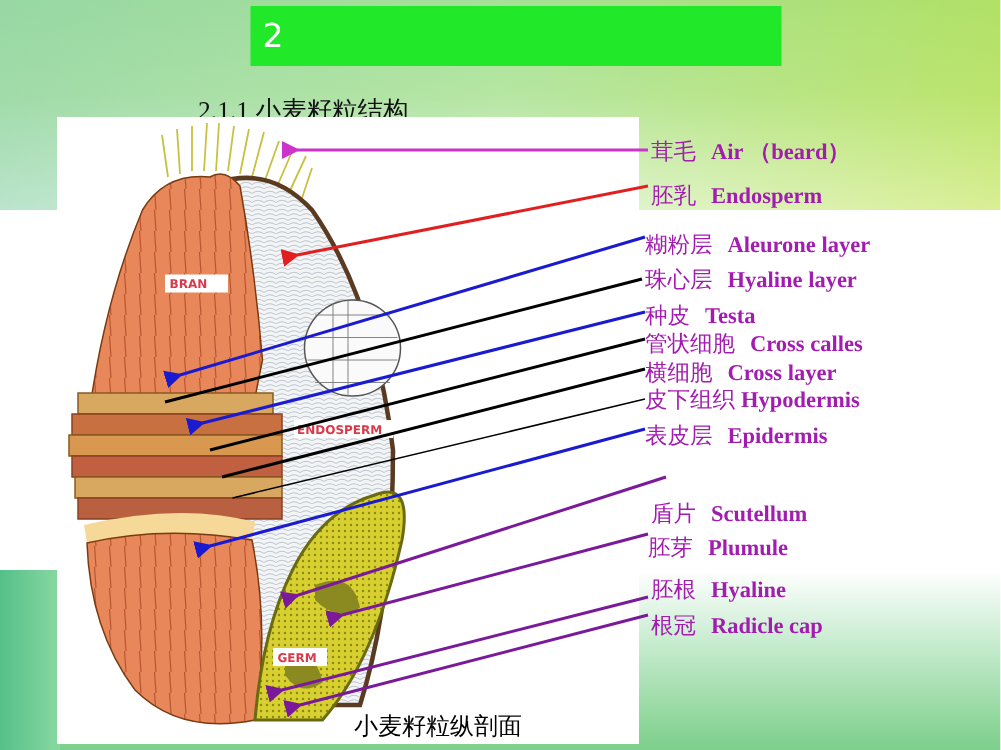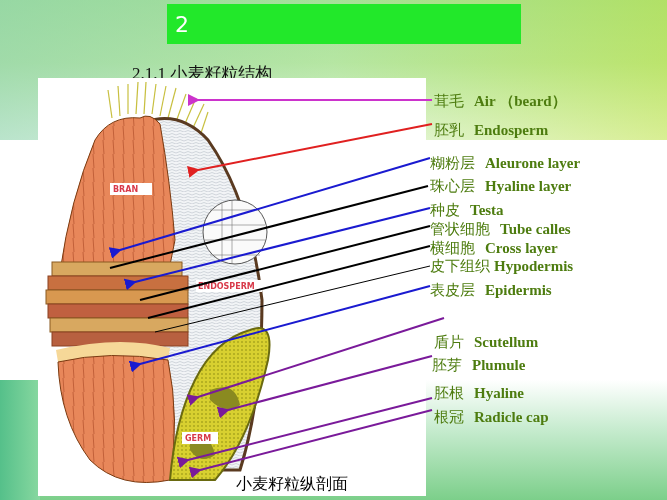--- a/index.html
+++ b/index.html
@@ -12,21 +12,21 @@
   .bg-bottom{position:absolute;left:0;top:380px;width:667px;height:120px;
     background:linear-gradient(180deg,rgba(255,255,255,0) 0%,#c8ecd0 40%,#7ccf8a 100%);}
   .bg-left{position:absolute;left:0;top:380px;width:40px;height:120px;
     background:linear-gradient(90deg,#55c08a,#88d8a0);}
   .title-bar{position:absolute;left:167px;top:4px;width:354px;height:40px;background:#22e82a;
     display:flex;align-items:center;color:#fff;font-size:22px;}
   .title-num{margin-left:8px;width:40px;}
   .subtitle{position:absolute;left:132px;top:62px;font-family:"Liberation Serif",serif;font-weight:normal;font-size:17px;color:#111;}
   .panel{position:absolute;left:38px;top:78px;width:388px;height:418px;background:#fff;}
   svg.diagram{position:absolute;left:0;top:0;}
-  .lbl{position:absolute;font-family:"Liberation Serif",serif;font-size:15px;color:#4d7c0f;white-space:nowrap;}
+  .lbl{position:absolute;font-family:"Liberation Serif",serif;font-size:15px;color:#a21caf;white-space:nowrap;}
   .lbl .en{font-weight:bold;margin-left:10px;}
   .caption{position:absolute;left:236px;top:474px;font-size:16px;color:#000;text-align:center;}
   .tag{font-family:"DejaVu Sans",sans-serif;font-weight:bold;font-size:8px;fill:#d83a4a;}
 </style>
 </head>
 <body>
 
 <div class="bg-top"></div>
 <div class="bg-top2"></div>
 <div class="bg-bottom"></div>
@@ -126,21 +126,21 @@
     <line x1="432" y1="398" x2="188" y2="460" stroke="#7a1a9a" marker-end="url(#ah)"></line>
     <line x1="432" y1="410" x2="200" y2="470" stroke="#7a1a9a" marker-end="url(#ah)"></line>
   </g>
 </svg>
 
 <div class="lbl" style="left:434px;top:92px"><span>茸毛</span><span class="en">Air （beard）</span></div>
 <div class="lbl" style="left:434px;top:121px"><span>胚乳</span><span class="en">Endosperm</span></div>
 <div class="lbl" style="left:430px;top:154px"><span>糊粉层</span><span class="en">Aleurone layer</span></div>
 <div class="lbl" style="left:430px;top:177px"><span>珠心层</span><span class="en">Hyaline layer</span></div>
 <div class="lbl" style="left:430px;top:201px"><span>种皮</span><span class="en">Testa</span></div>
-<div class="lbl" style="left:430px;top:220px"><span>管状细胞</span><span class="en">Tube calles</span></div>
+<div class="lbl" style="left:430px;top:220px"><span>管状细胞</span><span class="en">Cross calles</span></div>
 <div class="lbl" style="left:430px;top:239px"><span>横细胞</span><span class="en">Cross layer</span></div>
 <div class="lbl" style="left:430px;top:257px"><span>皮下组织</span><span class="en" style="margin-left:4px">Hypodermis</span></div>
 <div class="lbl" style="left:430px;top:281px"><span>表皮层</span><span class="en">Epidermis</span></div>
 <div class="lbl" style="left:434px;top:333px"><span>盾片</span><span class="en">Scutellum</span></div>
 <div class="lbl" style="left:432px;top:356px"><span>胚芽</span><span class="en">Plumule</span></div>
 <div class="lbl" style="left:434px;top:384px"><span>胚根</span><span class="en">Hyaline</span></div>
 <div class="lbl" style="left:434px;top:408px"><span>根冠</span><span class="en">Radicle cap</span></div>
 
 <div class="caption">小麦籽粒纵剖面</div>
 

